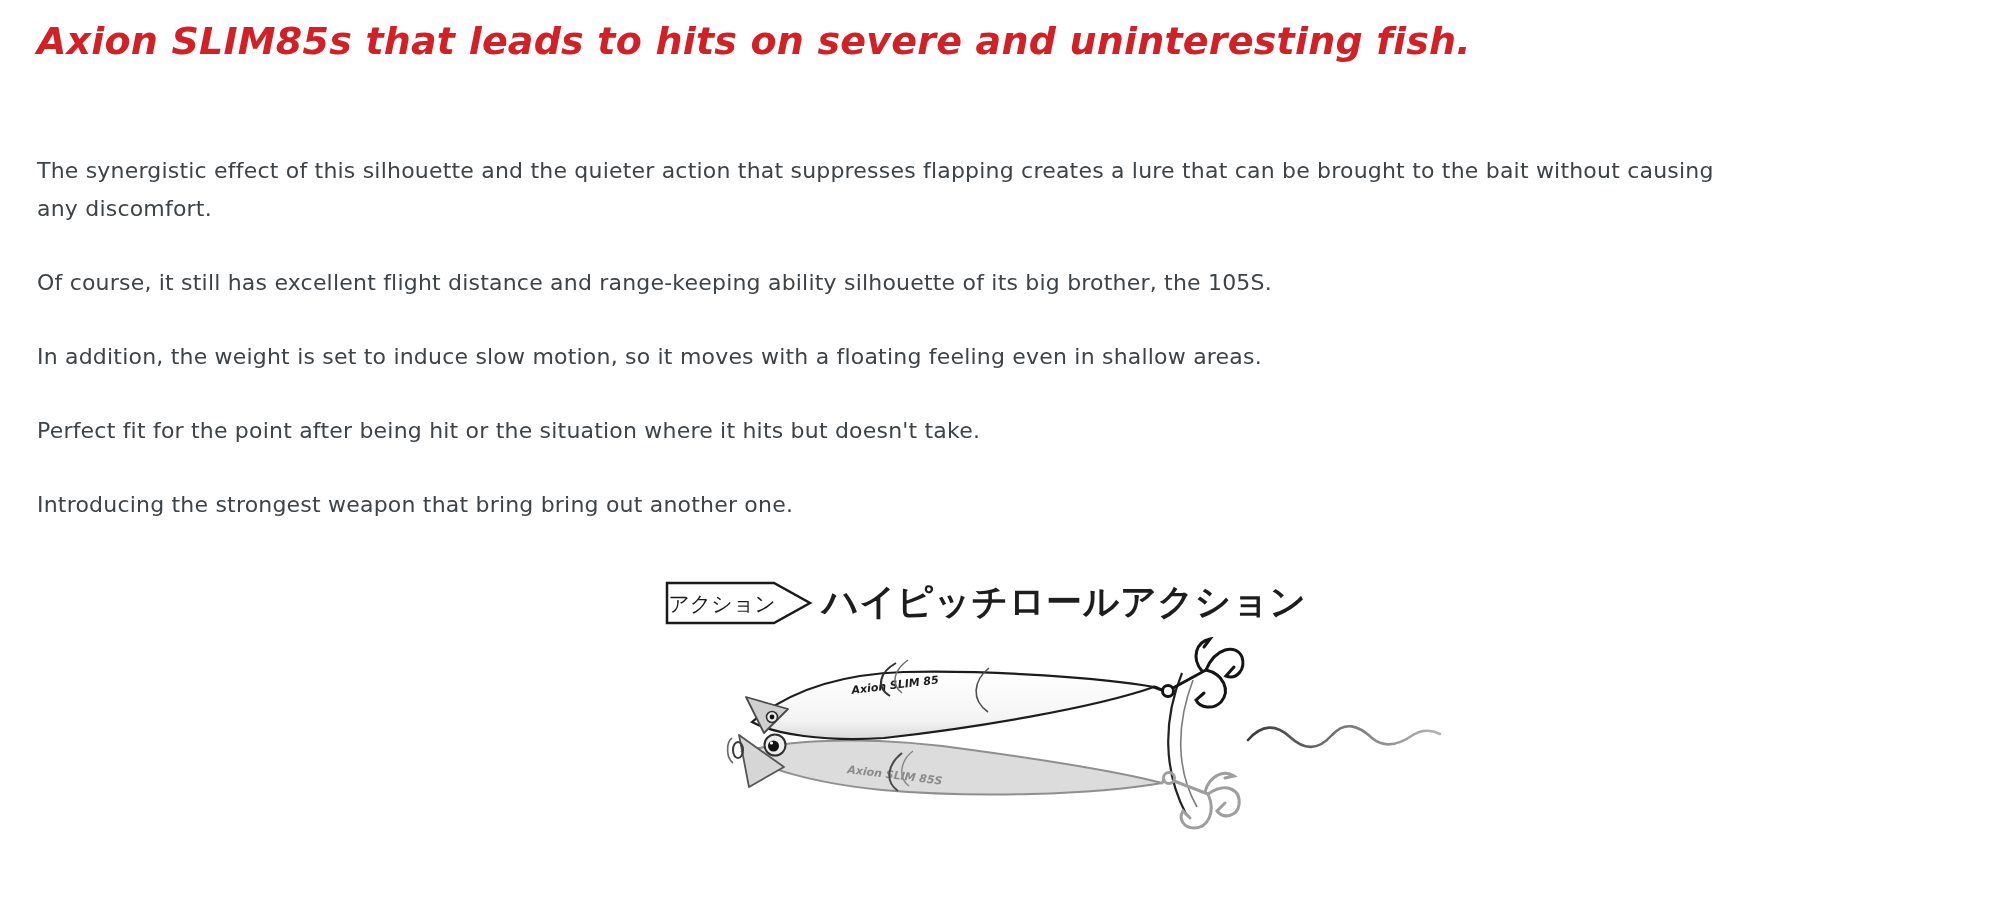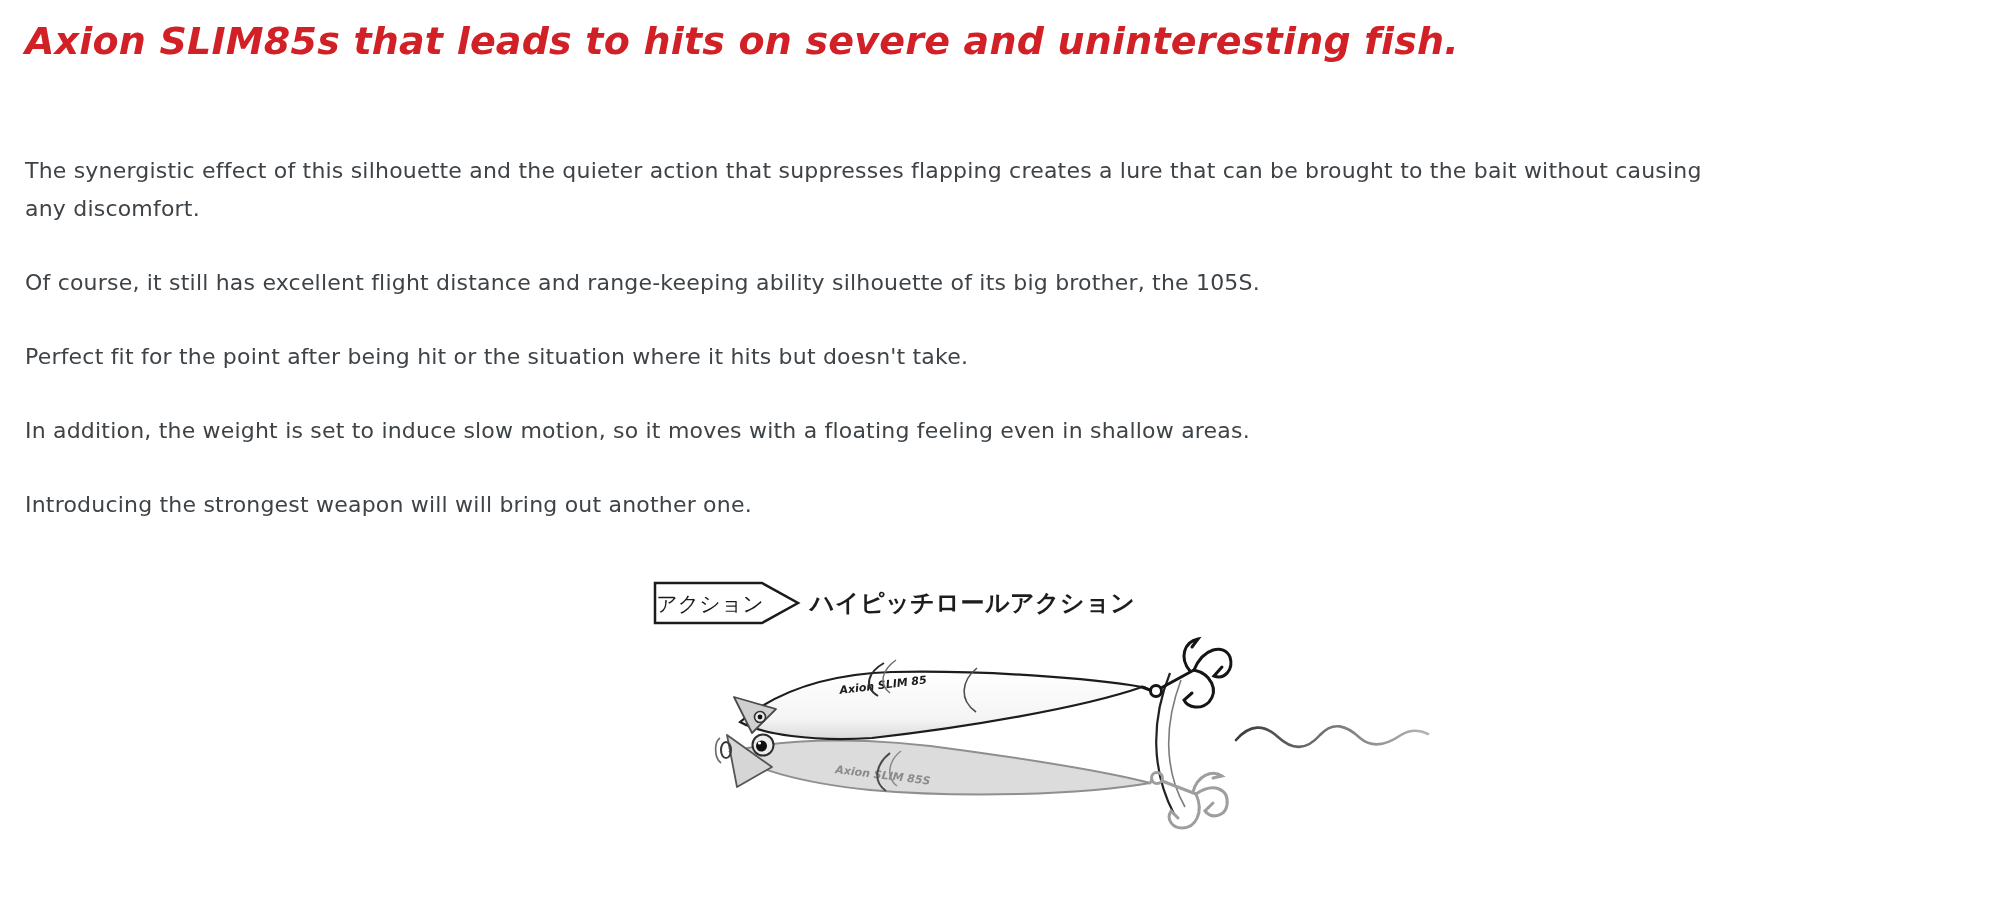--- a/index.html
+++ b/index.html
@@ -4,21 +4,21 @@
 <style>
   * { margin: 0; padding: 0; box-sizing: border-box; }
   html, body { background: #ffffff; }
   .page {
     position: relative;
     width: 1774px;
     height: 922px;
     background: #ffffff;
     overflow: hidden;
     font-family: "DejaVu Sans", "Liberation Sans", sans-serif;
-    padding: 18px 28px 0 25px;
+    padding: 18px 28px 0 37px;
   }
   h1.title {
     color: #d22027;
     font-size: 38px;
     font-weight: 700;
     font-style: italic;
     letter-spacing: 0.2px;
     line-height: 1.25;
     margin: 0 0 86px 0;
   }
@@ -39,21 +39,21 @@
   }
   .action-badge-svg { display: block; width: 150px; height: 46px; }
   .action-badge-svg path { fill: #ffffff; stroke: #1a1a1a; stroke-width: 2.5; }
   .action-badge-svg text {
     font-family: "DejaVu Sans", sans-serif;
     font-size: 21px;
     fill: #1a1a1a;
     font-weight: 500;
   }
   .action-value {
-    font-size: 24px;
+    font-size: 36px;
     font-weight: 700;
     color: #1d1d1d;
     letter-spacing: 0.5px;
     white-space: nowrap;
   }
   .lure-svg {
     display: block;
     margin: 4px 0 0 675px;
     width: 740px;
     height: 233px;
@@ -69,23 +69,23 @@
 </style>
 </head>
 <body>
 
 <div class="page">
 
   <h1 class="title">Axion SLIM85s that leads to hits on severe and uninteresting fish.</h1>
 
   <p class="desc">The synergistic effect of this silhouette and the quieter action that suppresses flapping creates a lure that can be brought to the bait without causing any discomfort.</p>
   <p class="desc">Of course, it still has excellent flight distance and range-keeping ability silhouette of its big brother, the 105S.</p>
+  <p class="desc">In addition, the weight is set to induce slow motion, so it moves with a floating feeling even in shallow areas.</p>
   <p class="desc">Perfect fit for the point after being hit or the situation where it hits but doesn't take.</p>
-  <p class="desc">In addition, the weight is set to induce slow motion, so it moves with a floating feeling even in shallow areas.</p>
-  <p class="desc">Introducing the strongest weapon will will bring out another one.</p>
+  <p class="desc">Introducing the strongest weapon that bring bring out another one.</p>
 
   <div class="action-row">
     <svg class="action-badge-svg" viewBox="0 0 150 46">
       <path d="M3,3 H110 L146,23 L110,43 H3 Z"></path>
       <text x="58" y="31" text-anchor="middle">アクション</text>
     </svg>
     <span class="action-value">ハイピッチロールアクション</span>
   </div>
 
   <svg class="lure-svg" viewBox="0 0 740 233">

